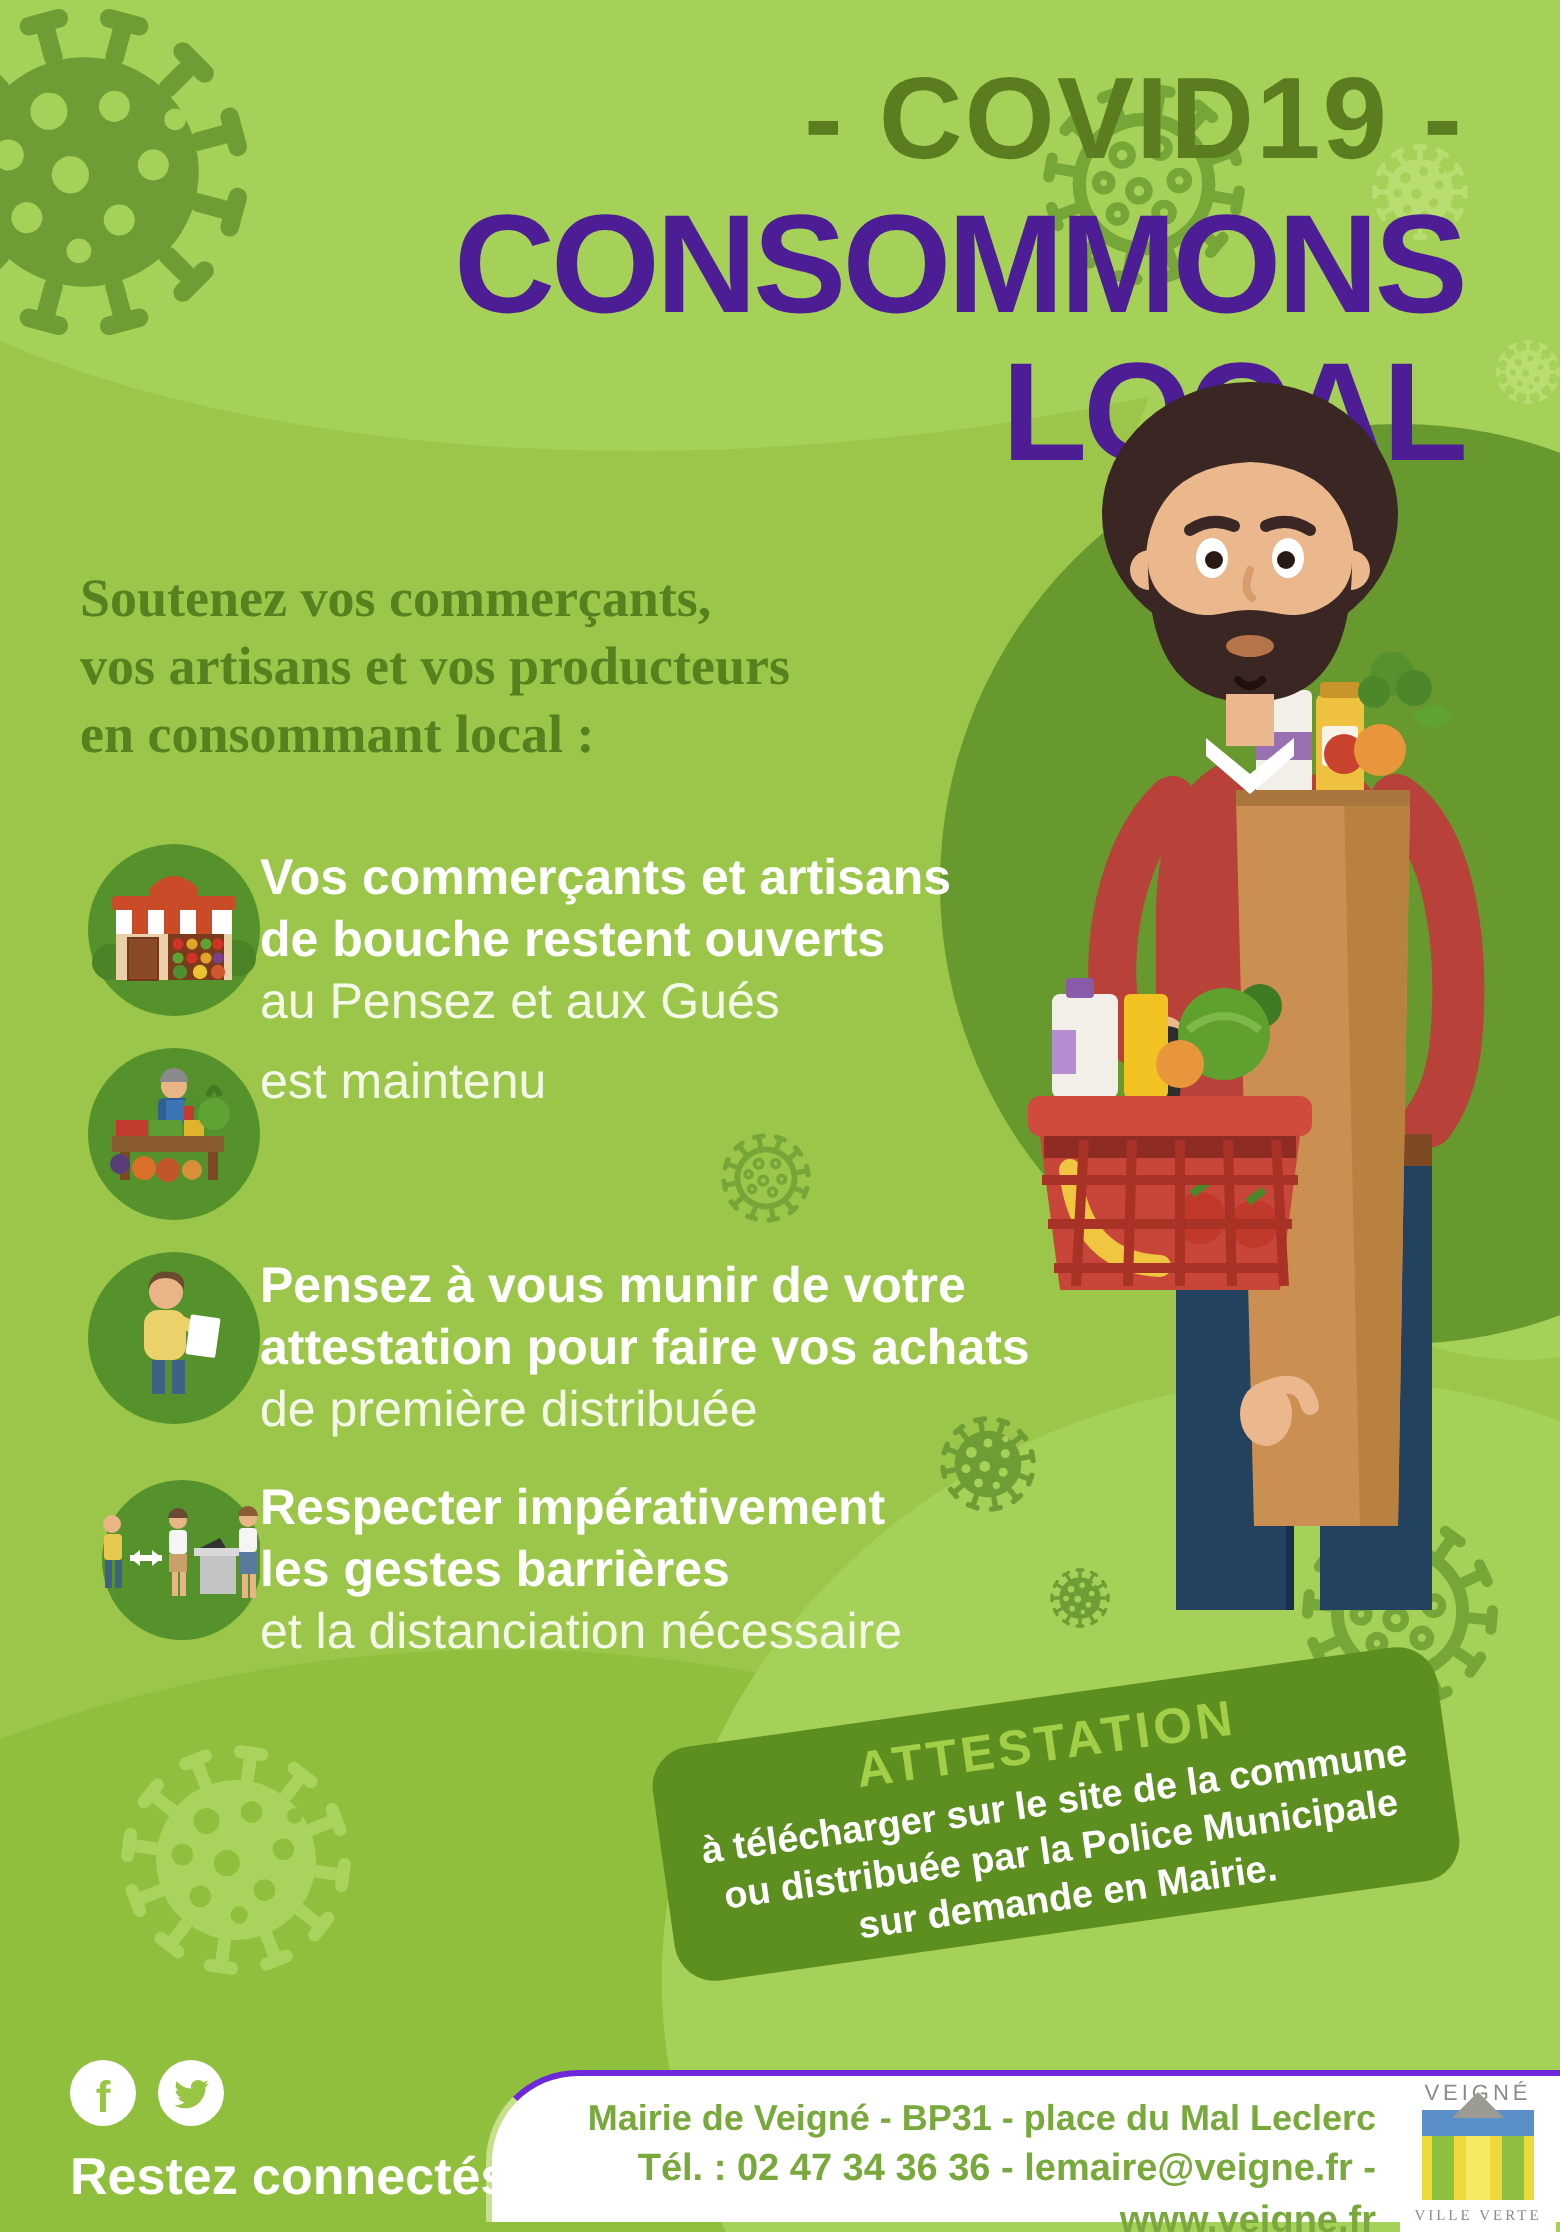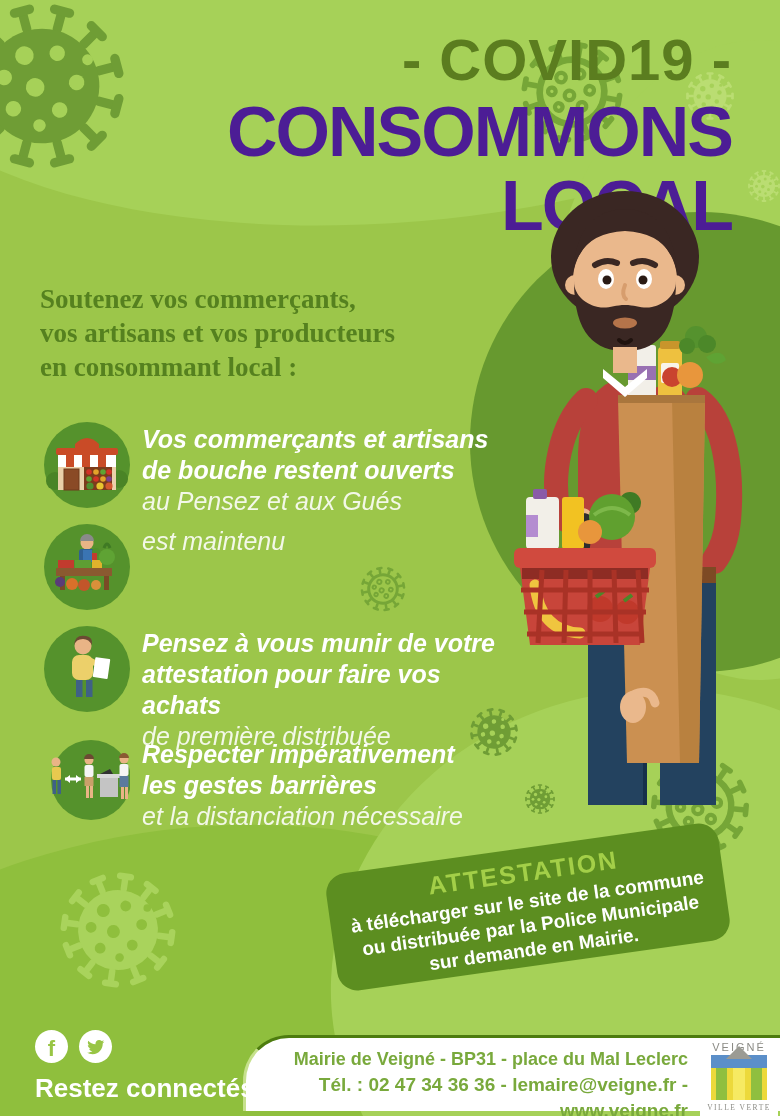--- a/index.html
+++ b/index.html
@@ -18,35 +18,35 @@
   svg.decor{position:absolute;left:0;top:0;}
   .vd{color:#6f9d35}.vo{color:#76a637}.vl{color:#badd72}.vl2{color:#a9d35c}
   
   .title-block{position:absolute;left:0;top:26px;width:732px;text-align:right;}
   .t1{font-size:58px;font-weight:700;color:#5b7d1f;letter-spacing:1px;}
   .t2{font-size:70px;font-weight:700;color:#4c1d95;letter-spacing:-2px;margin-top:2px;line-height:74px;}
   .preline{white-space:pre-line;}
   
   .intro{position:absolute;left:40px;top:282px;font-size:27px;font-weight:700;color:#55811f;line-height:34px;font-family:Liberation Serif, serif;}
   
-  .bullet{position:absolute;left:44px;width:480px;display:flex;align-items:flex-start;gap:12px;font-style:italic;}
+  .bullet{position:absolute;left:44px;width:480px;display:flex;align-items:flex-start;gap:0;}
   .bicon{flex:0 0 86px;width:86px;height:86px;}
   .btext{padding-top:2px;}
   .bbold{font-size:25px;font-weight:700;color:#ffffff;line-height:31px;}
   .bnorm{font-size:25px;font-weight:400;color:#f3f8e8;line-height:31px;}
   
   svg.man{position:absolute;left:500px;top:185px;}
   
   .badge{position:absolute;left:330px;top:848px;width:396px;height:118px;background:#5c8e20;
     border-radius:20px;transform:rotate(-8deg);text-align:center;padding-top:10px;box-sizing:border-box;}
   .badge-title{font-size:25px;font-weight:700;color:#a3cf48;letter-spacing:2px;}
   .badge-text{font-size:19px;font-weight:700;color:#ffffff;line-height:24px;margin-top:3px;}
   
   .footer{position:absolute;left:243px;top:1035px;width:537px;height:76px;background:#ffffff;
-    border-top-left-radius:46px;border-top:3px solid #4d7c0f;border-left:3px solid #c6e18c;box-sizing:border-box;}
+    border-top-left-radius:46px;border-top:3px solid #6d28d9;border-left:3px solid #c6e18c;box-sizing:border-box;}
   .footer-text{position:absolute;right:92px;top:9px;text-align:right;color:#79a93c;}
   .f1{font-size:18px;font-weight:700;line-height:25px;}
   .f2{font-size:19px;font-weight:700;line-height:26px;}
   .logo{position:absolute;right:2px;top:0;width:78px;height:78px;background:#ffffff;text-align:center;padding-top:3px;box-sizing:border-box;}
   .logo-name{font-family:Liberation Sans, sans-serif;font-size:11px;letter-spacing:2px;color:#8b8b85;}
   .logo-graphic{width:56px;margin:2px auto 0 auto;position:relative;}
   .logo-blue{width:56px;height:13px;background:#5b8fc9;position:relative;}
   .logo-roof{position:absolute;left:15px;top:-9px;width:0;height:0;border-left:13px solid transparent;border-right:13px solid transparent;border-bottom:13px solid #9b9b94;}
   .logo-yellow{width:56px;height:32px;background:#ecd93b;position:relative;}
   .logo-bar{position:absolute;top:0;width:11px;height:32px;background:#8fbf3f;}

